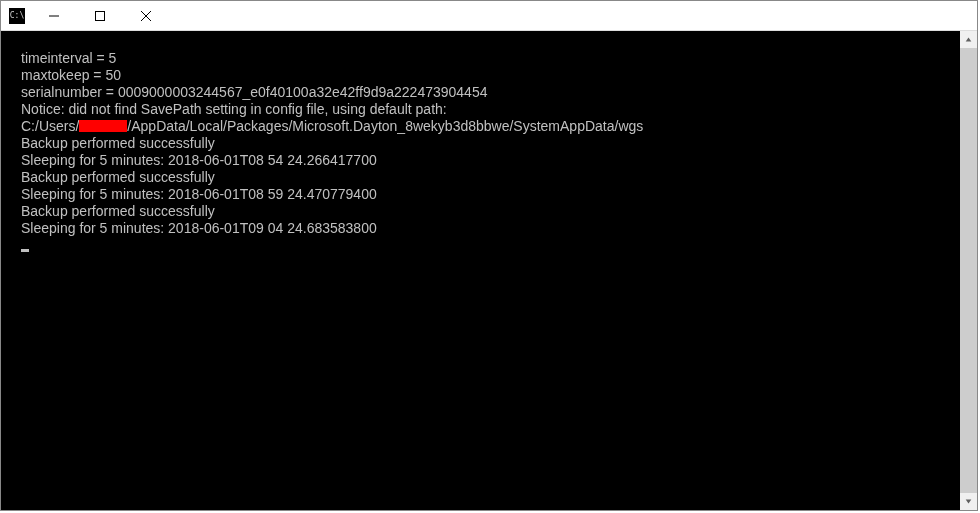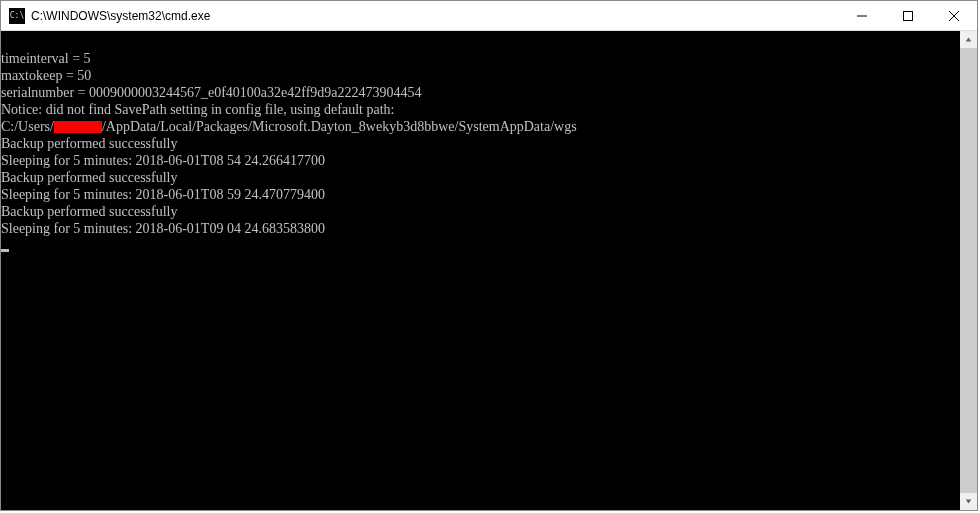--- a/index.html
+++ b/index.html
@@ -72,22 +72,22 @@
       position: absolute;
       top: 30px;
       left: 0;
       right: 0;
       bottom: 0;
       background: #000;
       display: flex;
     }
     .terminal-content {
       flex: 1;
-      padding: 2px 0 0 0;
-      font-family: Liberation Serif, serif;
+      padding: 2px 0 0 20px;
+      font-family: Liberation Sans, sans-serif;
       font-size: 14px;
       line-height: 17px;
       color: #c0c0c0;
       white-space: pre;
       overflow: hidden;
     }
     .terminal-line {
       display: block;
     }
     .redacted {
@@ -139,21 +139,20 @@
     }
   </style>
 </head>
 <body>
 
 <div class="window">
   <div class="titlebar">
     <div class="app-icon">
       <span class="app-icon-inner">C:\</span>
     </div>
-    <div class="title-text">C:\WINDOWS\system32\cmd.exe</div>
     <div class="window-controls">
       <button class="win-btn">
         <svg viewBox="0 0 10 10">
             <line x1="0" y1="5" x2="10" y2="5" stroke="#000" stroke-width="1"></line>
           </svg>
       </button>
       <button class="win-btn">
         <svg viewBox="0 0 10 10">
             <rect x="0.5" y="0.5" width="9" height="9" fill="none" stroke="#000" stroke-width="1"></rect>
           </svg>

